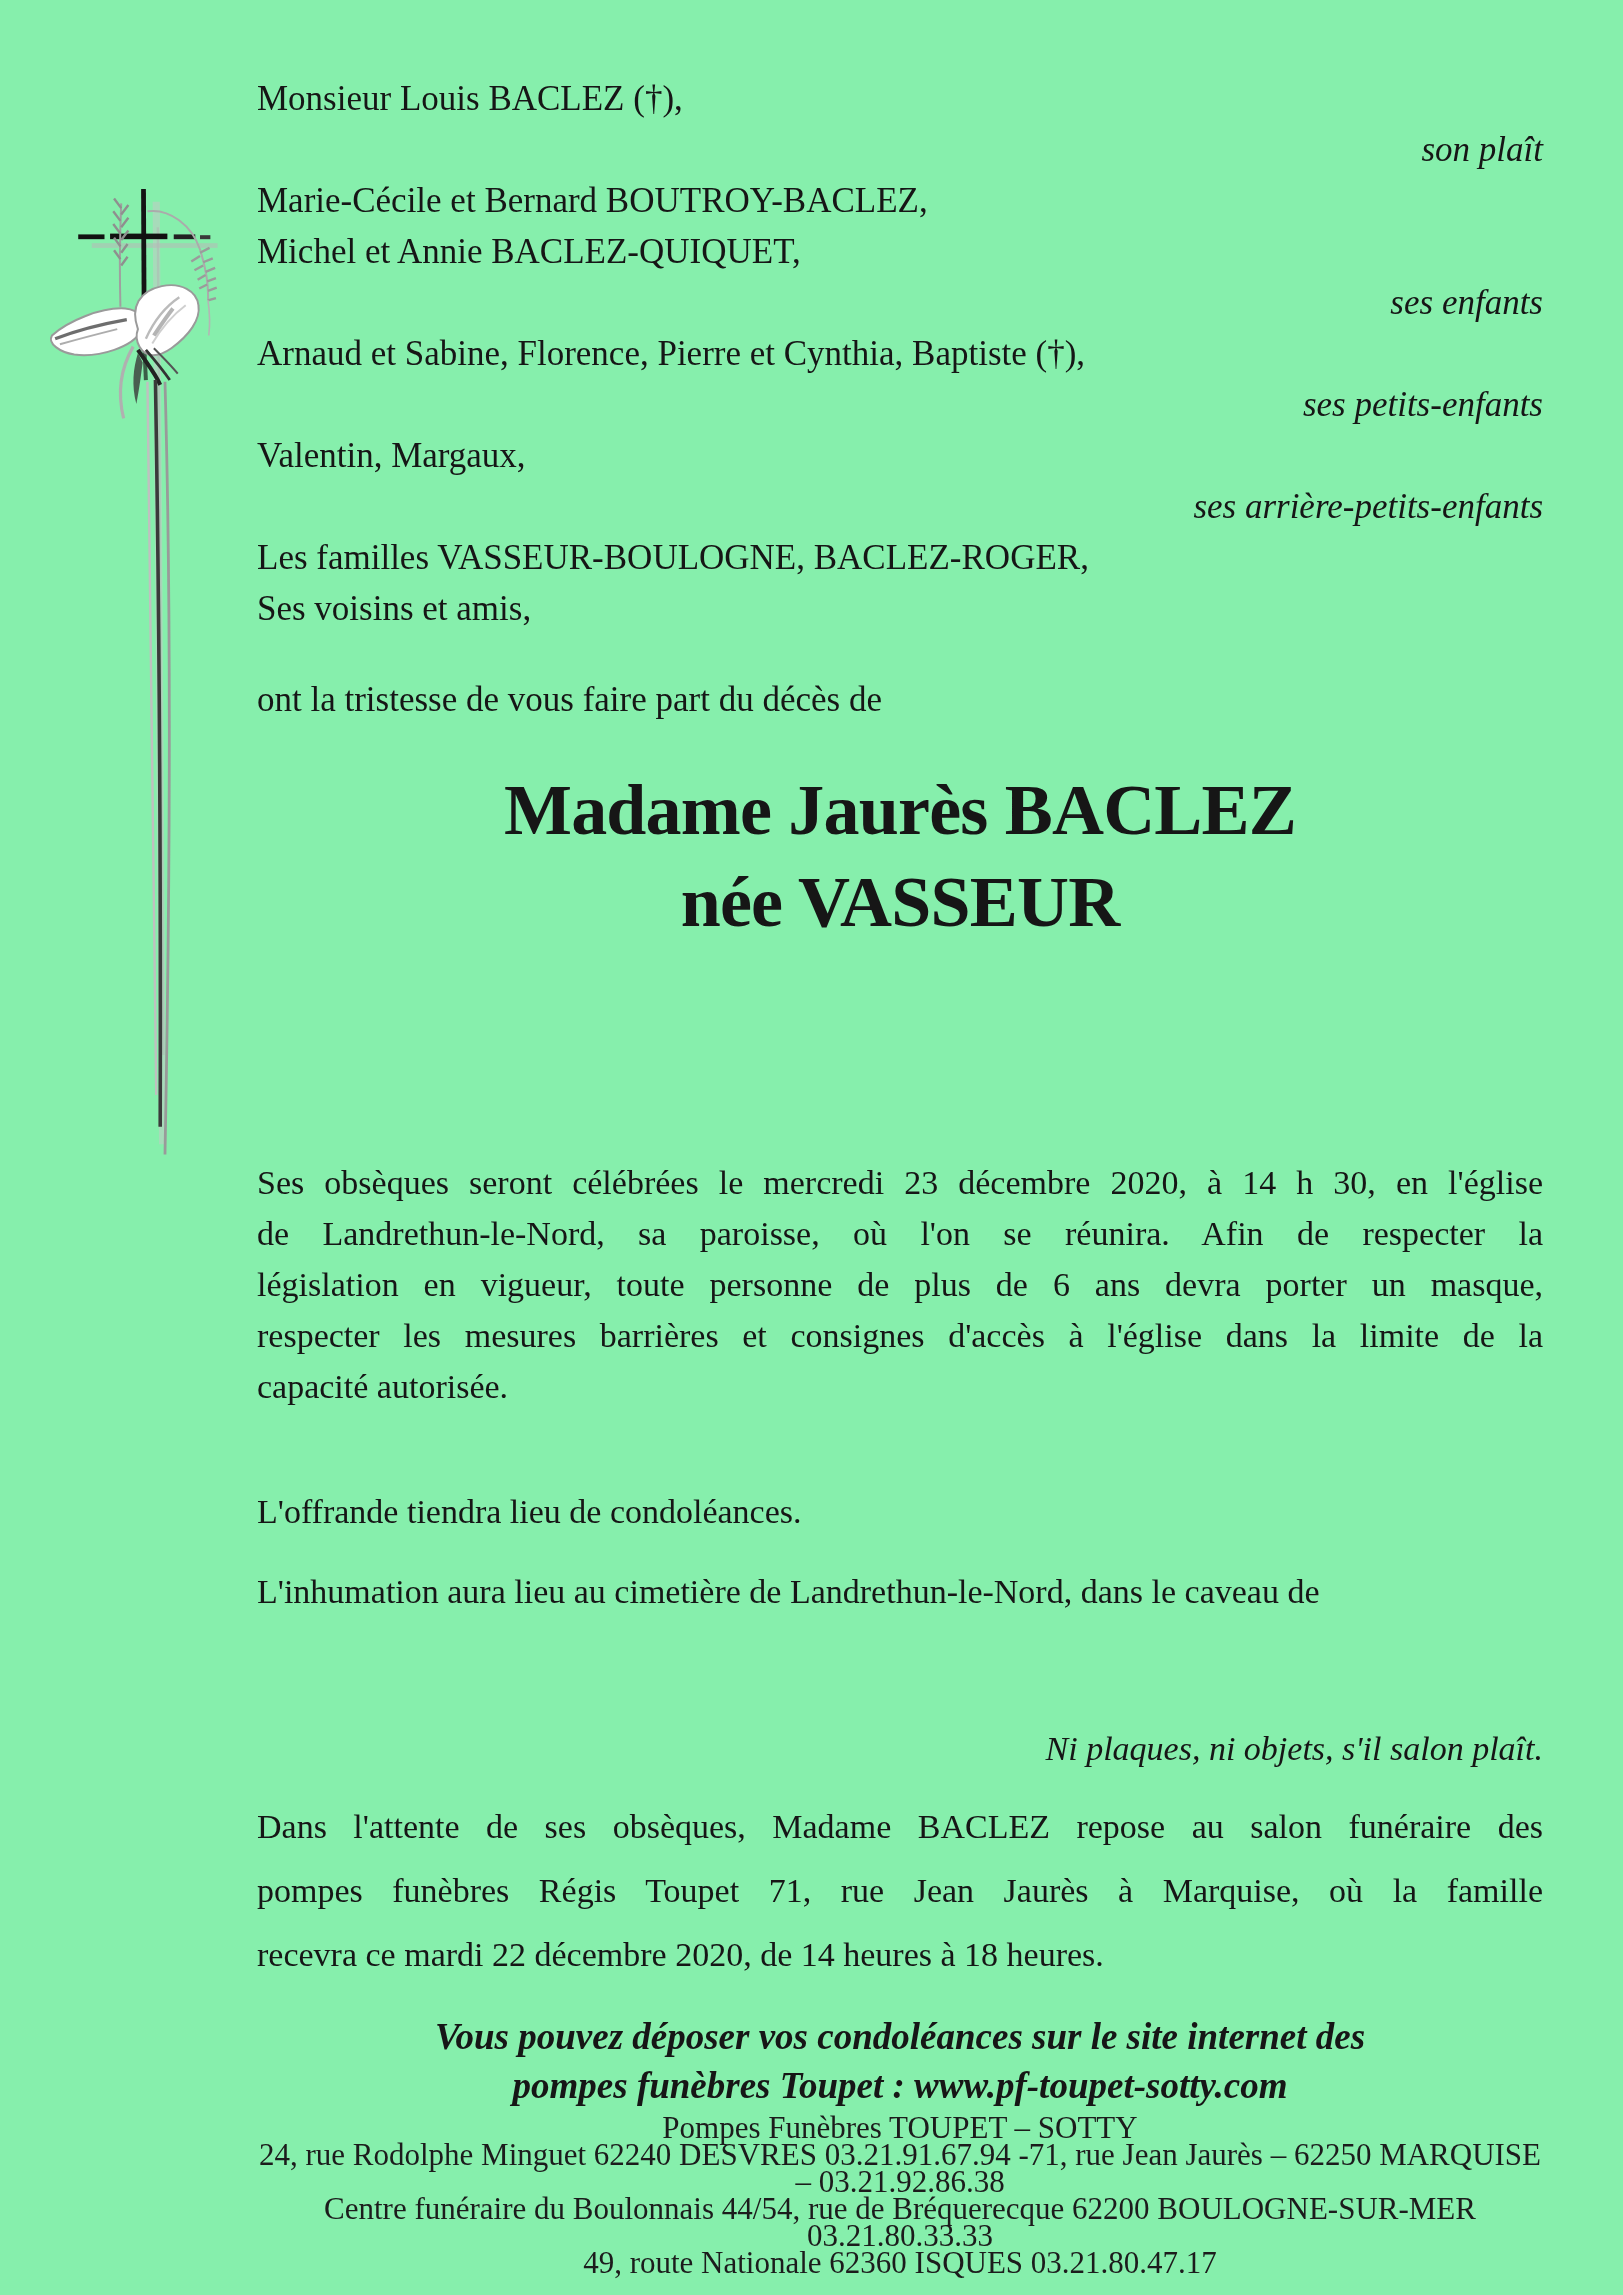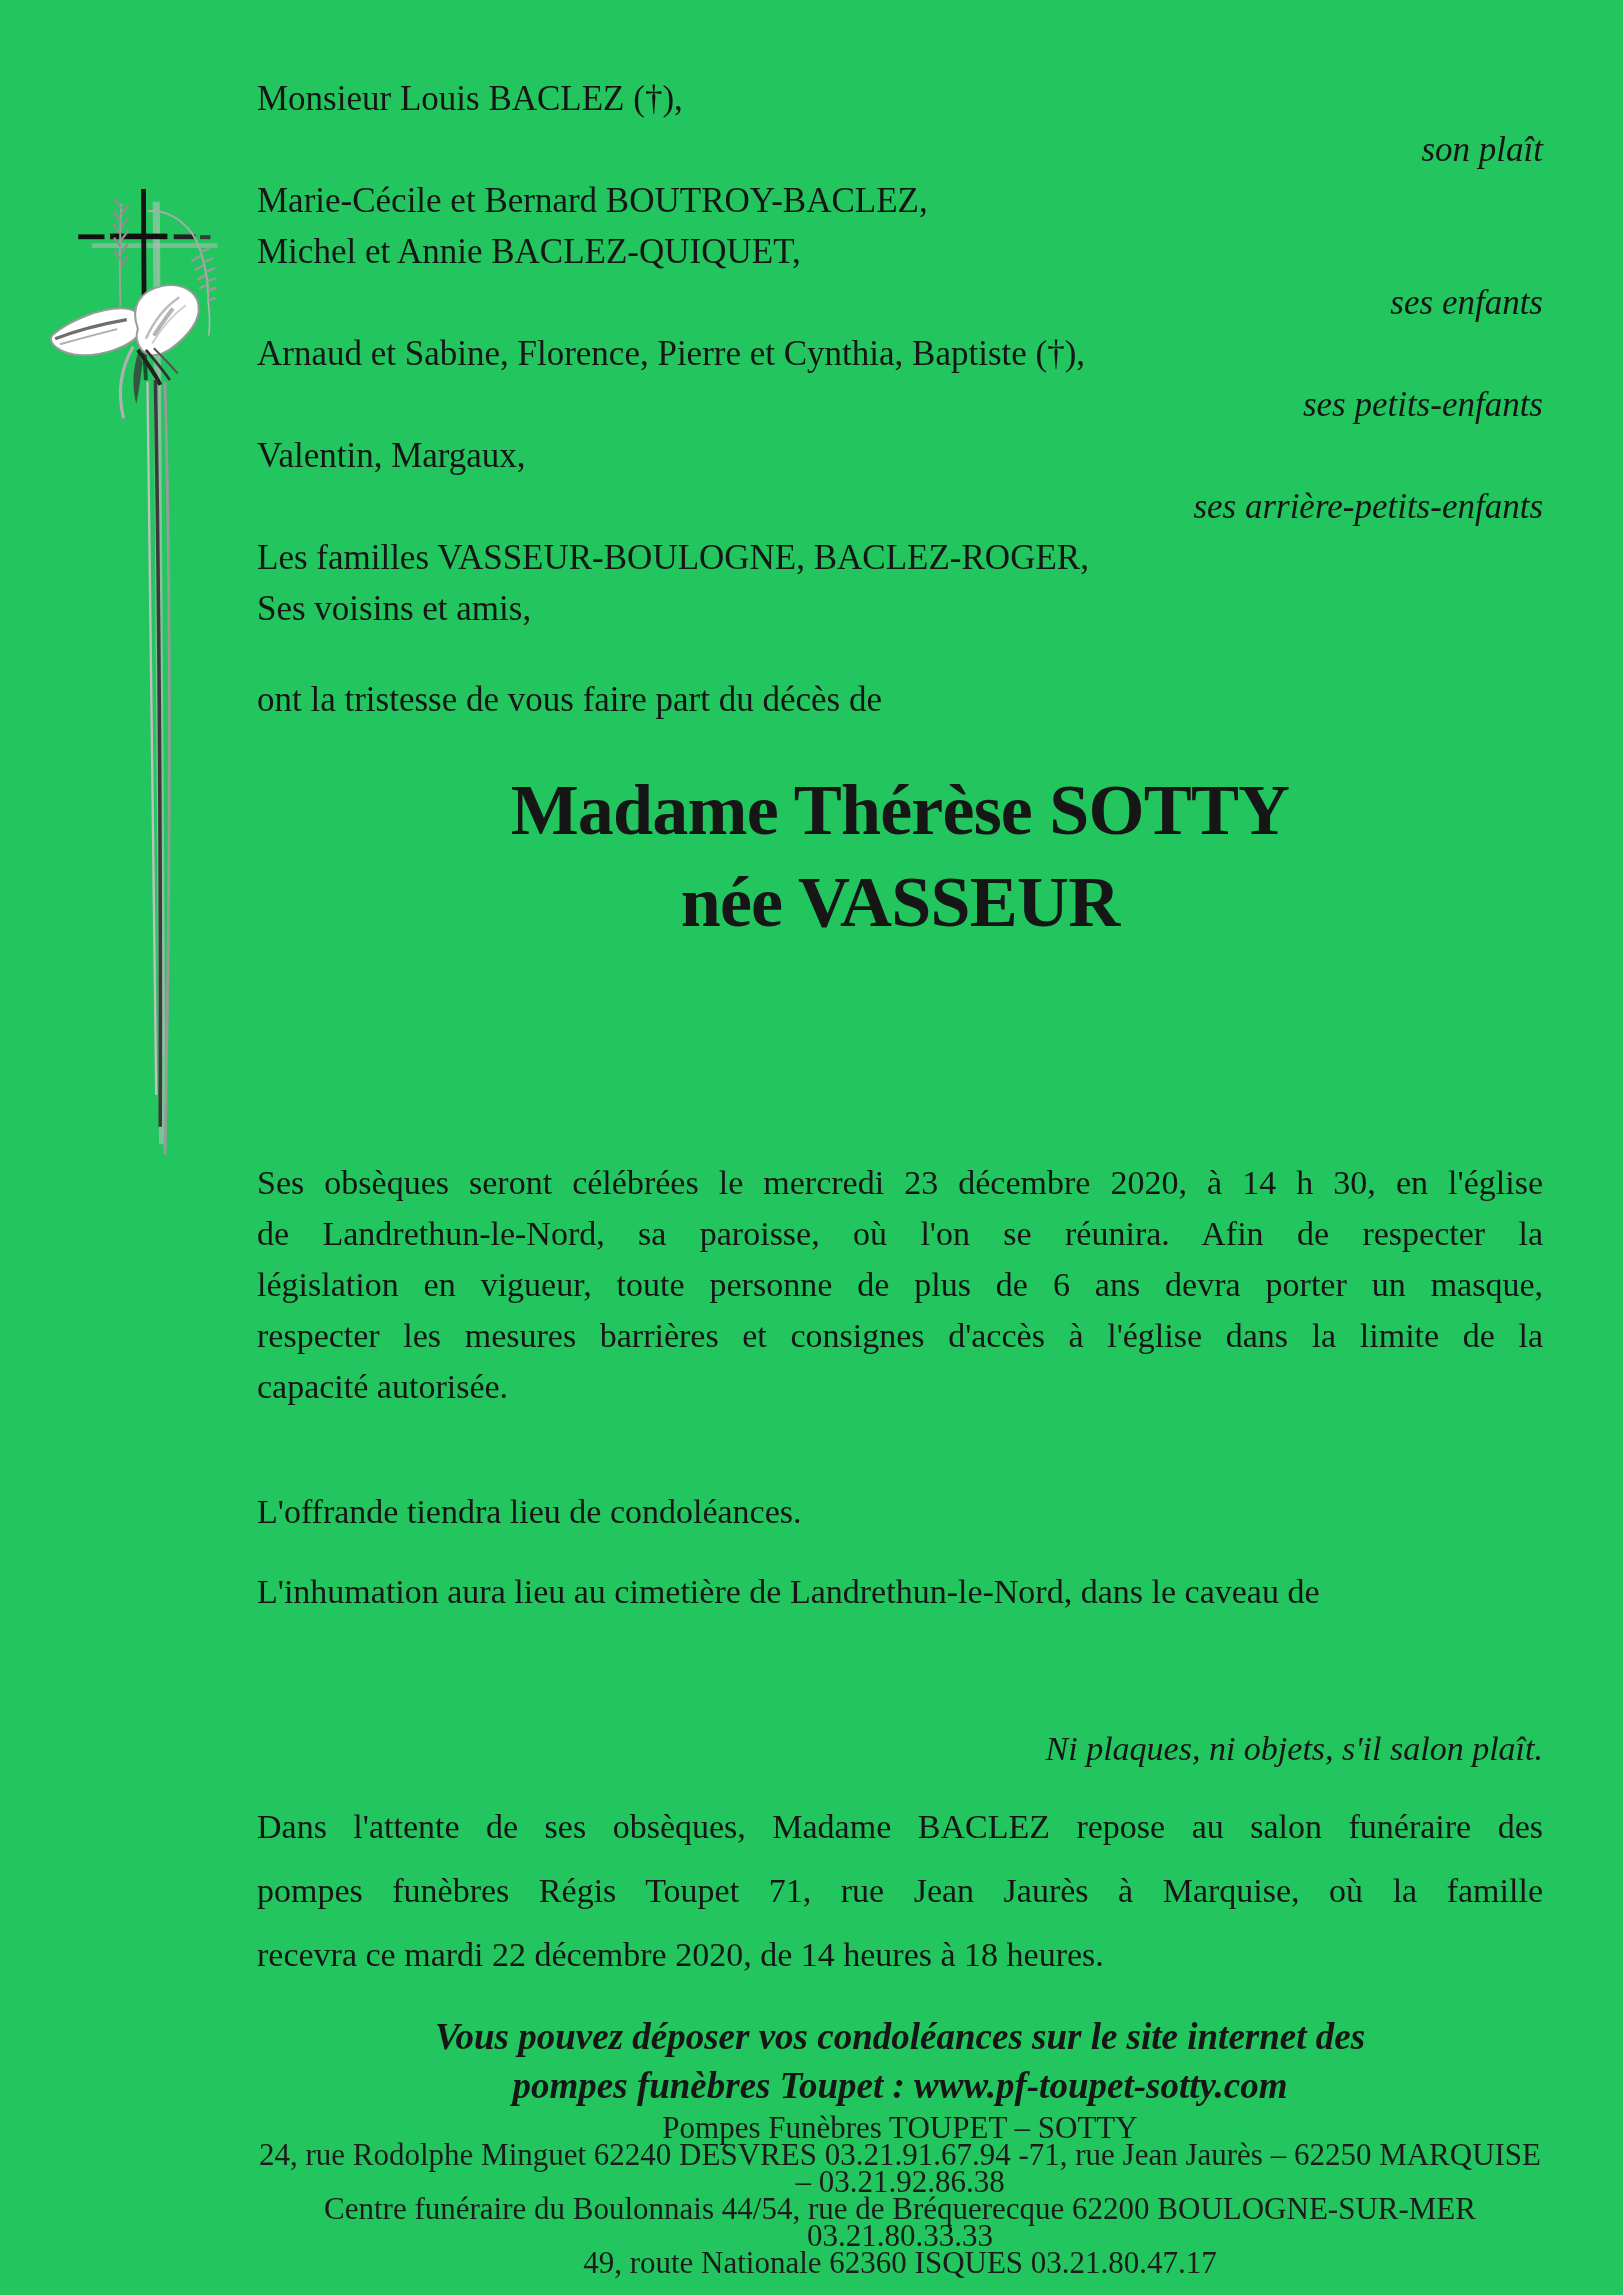--- a/index.html
+++ b/index.html
@@ -1,21 +1,21 @@
 <!DOCTYPE html>
 <html lang="fr" style="font-size:12.8px"><head>
 <meta charset="utf-8">
 <style>
   html,body{margin:0;padding:0;}
   body{
     width:1624px;height:2295px;background:#ffffff;position:relative;
     font-family:"Liberation Serif","DejaVu Serif",serif;color:#161616;
     -webkit-font-smoothing:antialiased;
   }
-  .page{position:absolute;inset:0;background:#22c55e;overflow:hidden;}
+  .page{position:absolute;inset:0;background:#86efac;overflow:hidden;}
 
   .column{position:absolute;left:257px;width:1286px;}
 
   
   .family{top:73px;font-size:35px;line-height:51px;}
   .family .name{text-align:left;}
   .family .relation{text-align:right;font-style:italic;}
 
   .intro{top:674px;font-size:35px;line-height:51px;}
 
@@ -95,21 +95,21 @@
       <div class="relation">ses petits-enfants</div>
       <div class="name">Valentin, Margaux,</div>
       <div class="relation">ses arrière-petits-enfants</div>
       <div class="name">Les familles VASSEUR-BOULOGNE, BACLEZ-ROGER,</div>
       <div class="name">Ses voisins et amis,</div>
     </section>
 
   <div class="column intro">ont la tristesse de vous faire part du décès de</div>
 
   <div class="column title">
-    <div>Madame Thérèse SOTTY</div>
+    <div>Madame Jaurès BACLEZ</div>
     <div>née VASSEUR</div>
   </div>
 
 
   <div class="column para justify ceremony">
       <div>Ses obsèques seront célébrées le mercredi 23 décembre 2020, à 14 h 30, en l'église</div>
       <div>de Landrethun-le-Nord, sa paroisse, où l'on se réunira. Afin de respecter la</div>
       <div>législation en vigueur, toute personne de plus de 6 ans devra porter un masque,</div>
       <div>respecter les mesures barrières et consignes d'accès à l'église dans la limite de la</div>
       <div>capacité autorisée.</div>

